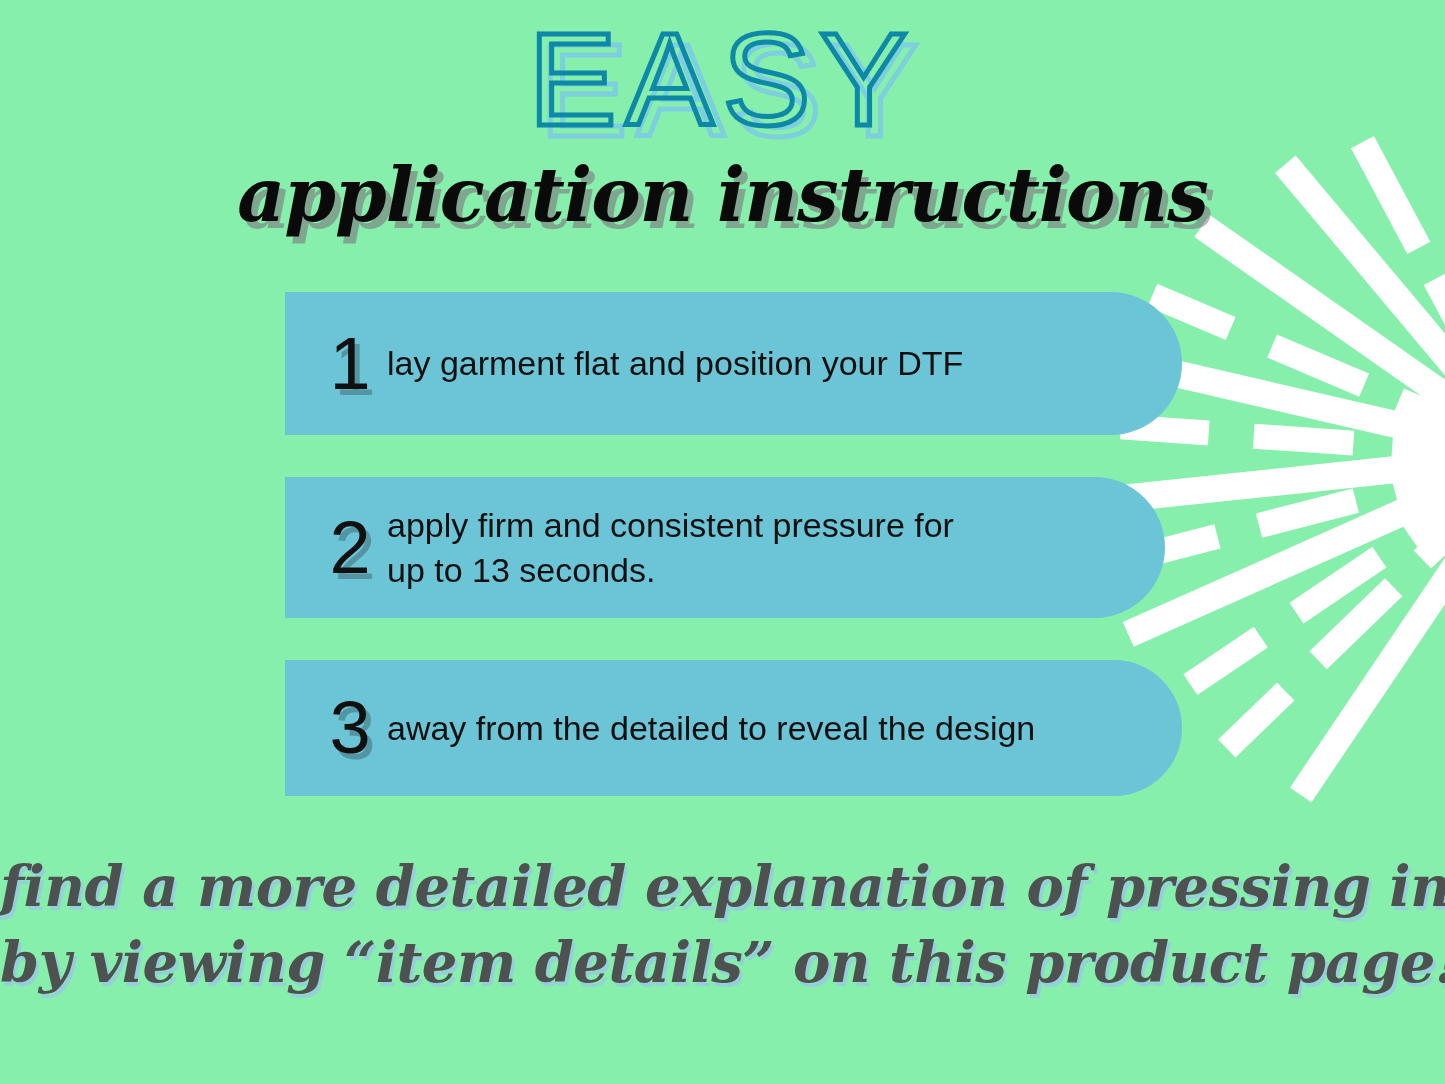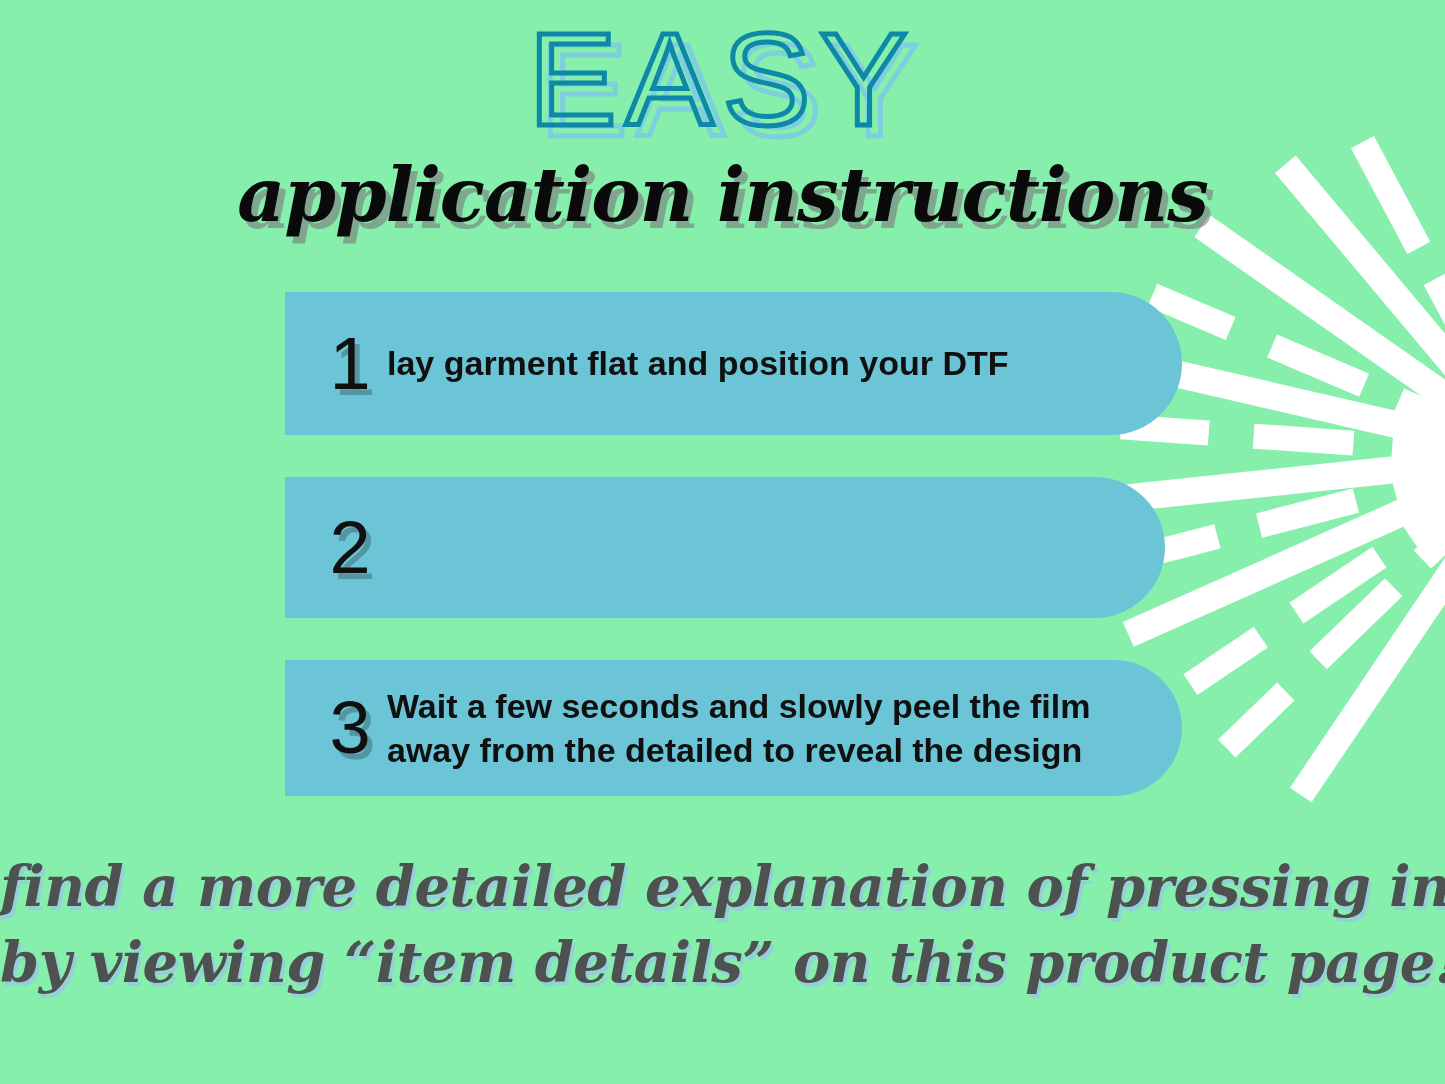--- a/index.html
+++ b/index.html
@@ -124,21 +124,21 @@
     text-shadow: 5px 6px 0 rgba(40, 60, 70, 0.35);
   }
   .step-text {
     font-family: "Liberation Sans", sans-serif;
     font-size: 34px;
     font-weight: 400;
     color: #101010;
     line-height: 1.30;
     letter-spacing: 0px;
   }
-  .step-text .l { display: block; white-space: nowrap; font-weight: bold; }
+  .step-text .l { display: block; white-space: nowrap; }
 
   
   #footer {
     position: absolute;
     left: 0;
     top: 848px;
     width: 1445px;
     text-align: center;
     font-family: "DejaVu Serif", serif;
     font-style: italic;
@@ -233,26 +233,29 @@
 
     <div class="pill pill-1">
       <div class="step-num">1</div>
       <div class="step-text">
         <span class="l">lay garment flat and position your DTF</span>
       </div>
     </div>
 
     <div class="pill pill-2">
       <div class="step-num">2</div>
+      <div class="step-text">
+        <span class="l">apply firm and consistent pressure for</span>
+        <span class="l">up to 13 seconds.</span>
+      </div>
     </div>
 
     <div class="pill pill-3">
       <div class="step-num">3</div>
       <div class="step-text">
-        <span class="l">Wait a few seconds and slowly peel the film</span>
         <span class="l">away from the detailed to reveal the design</span>
       </div>
     </div>
 
   </div>
 
   <div id="footer">
     <span class="fl">find a more detailed explanation of pressing instructions</span>
     <span class="fl">by viewing “item details” on this product page!</span>
   </div>

